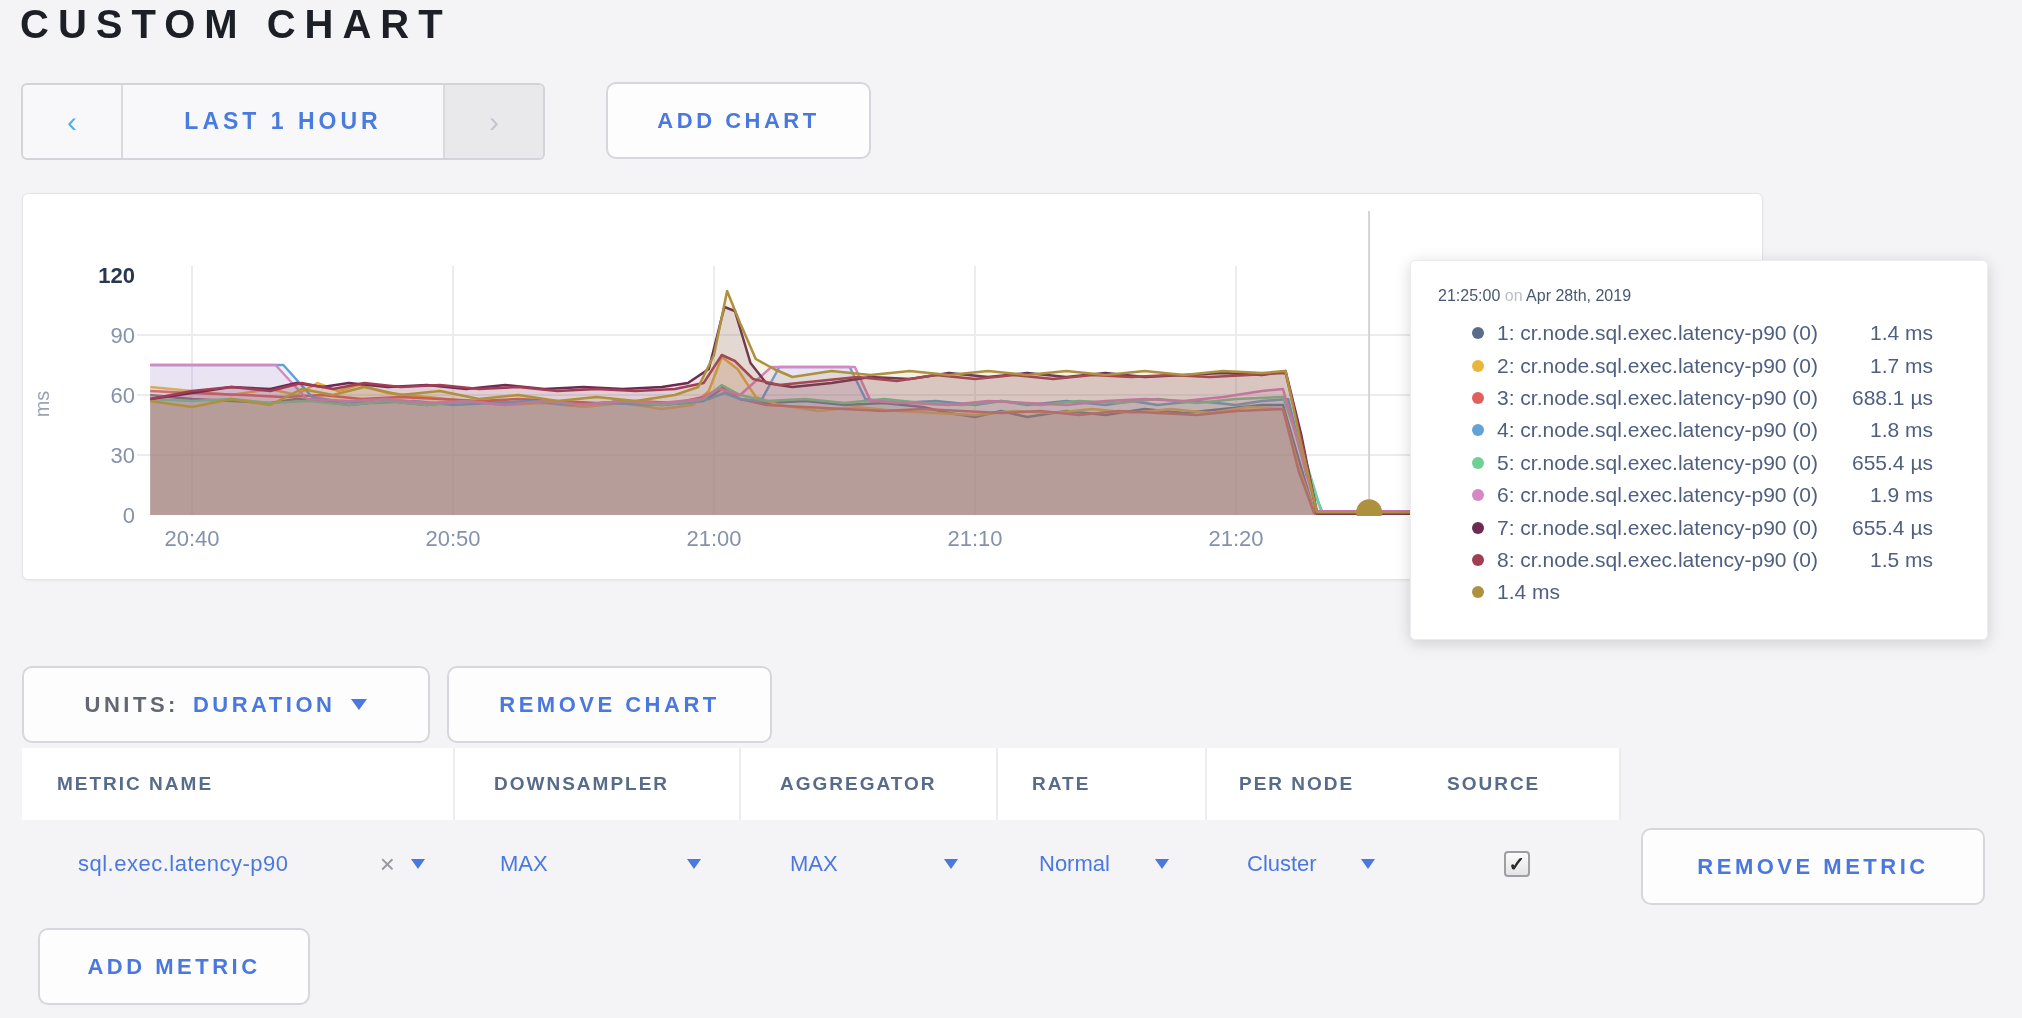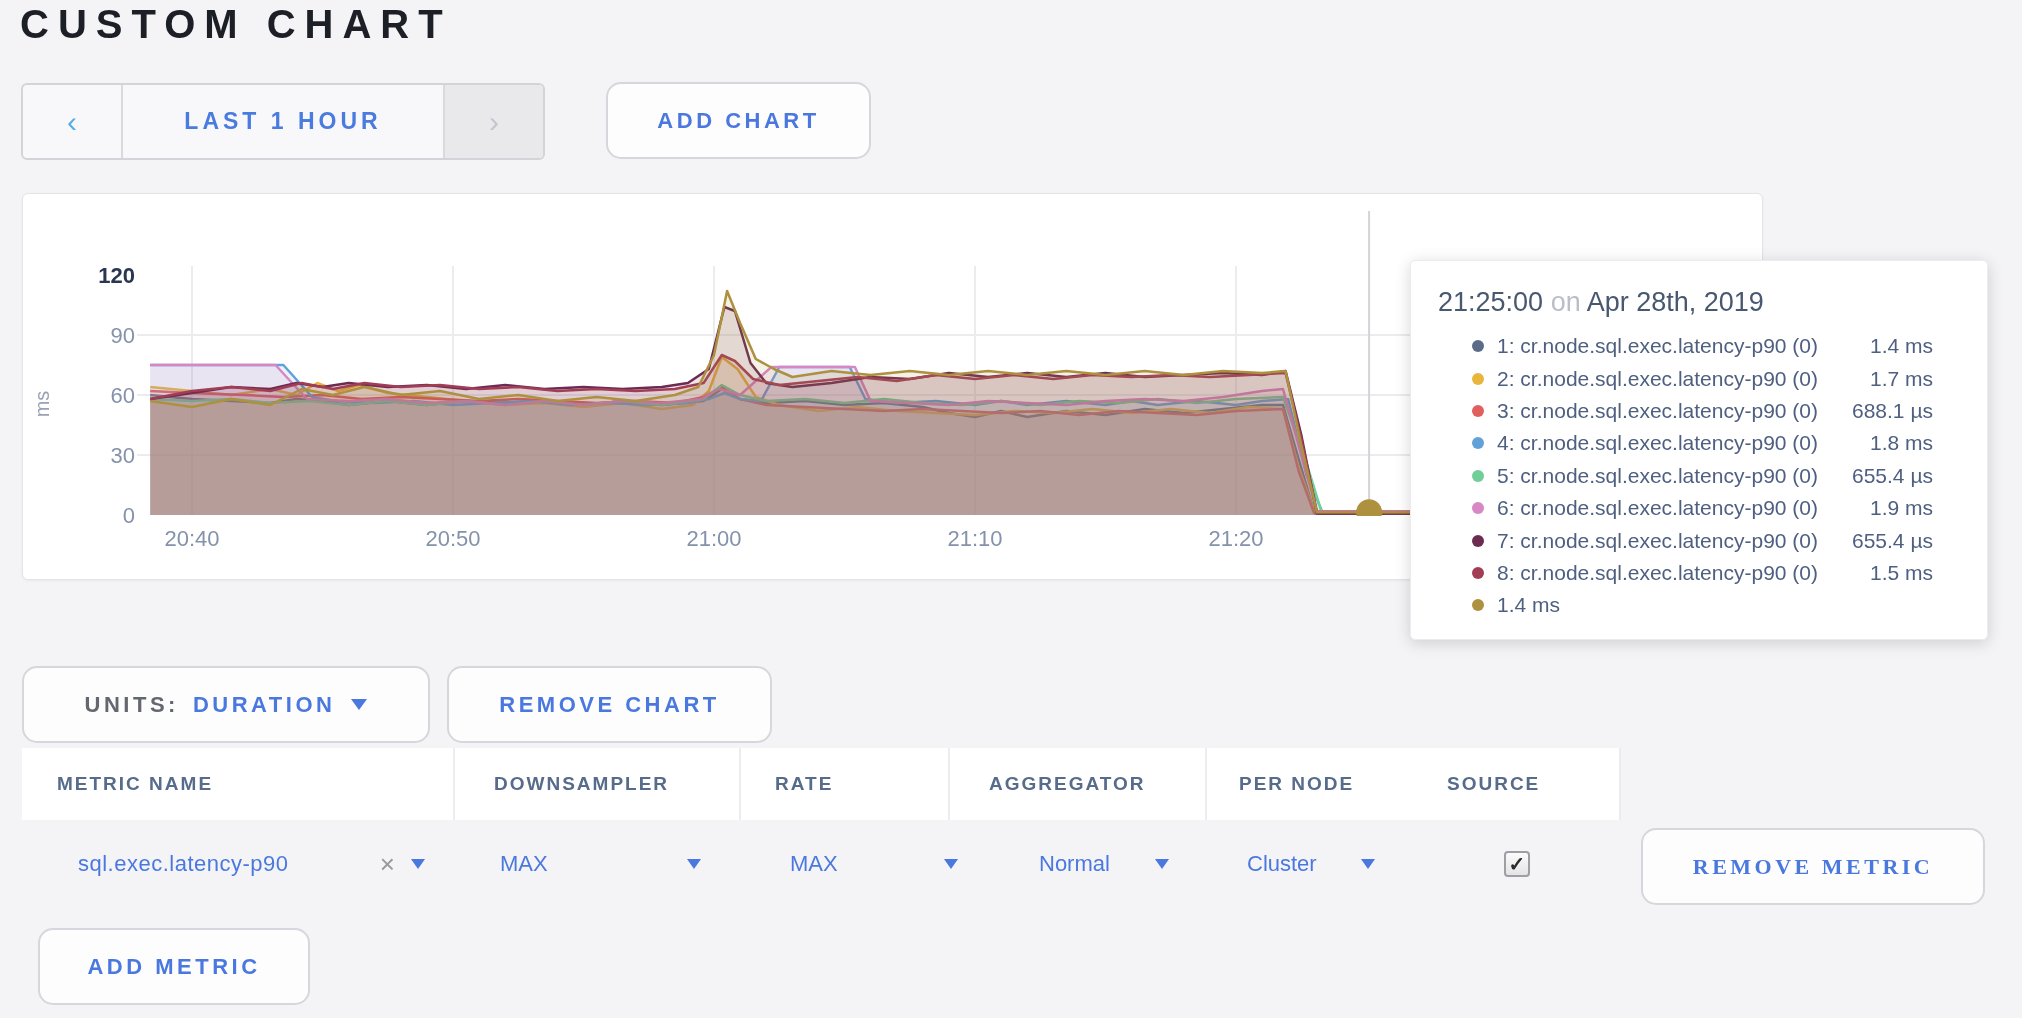--- a/index.html
+++ b/index.html
@@ -21,40 +21,40 @@
   }
   .time-seg { display:flex; align-items:center; justify-content:center; cursor:pointer; }
   .time-prev { width:100px; border-right:2px solid #d8dade; }
   .time-label { flex:1; color:#4a7ce0; font-size:23px; font-weight:600; letter-spacing:4px; }
   .time-next { width:100px; border-left:2px solid #d8dade; background:#e9e9ec; }
   .chev { font-size:30px; line-height:1; }
   .chev-left { color:#56aee8; }
   .chev-right { color:#c3c6cc; }
   .btn {
     position:absolute; height:77px; background:#fdfdfe;
-    border:2px solid #d5d7dc; border-radius:15px;
+    border:2px solid #d5d7dc; border-radius:10px;
     display:flex; align-items:center; justify-content:center;
     color:#4a78df; font-size:22px; font-weight:600; letter-spacing:3.5px;
     cursor:pointer;
   }
   .add-chart { left:606px; top:82px; width:265px; }
   
   .chart-card {
     position:absolute; left:22px; top:193px; width:1741px; height:387px;
     background:#ffffff; border:1px solid #e4e4e7; border-radius:6px;
     box-shadow:0 1px 3px rgba(0,0,0,.05);
   }
   .chart-card svg { display:block; }
   
   .tooltip {
     position:absolute; left:1410px; top:260px; width:578px; height:380px;
     background:#ffffff; border:1px solid #ececee; border-radius:5px;
     box-shadow:0 3px 16px rgba(0,0,0,.16); z-index:5;
   }
-  .tooltip-title { padding:26px 0 12px 27px; font-size:27px; color:#47586f; }
+  .tooltip-title { padding:26px 0 12px 27px; font-size:16px; color:#47586f; }
   .tooltip-title .on-word { color:#b9bec8; }
   .tooltip-rows { padding:0 54px 0 27px;margin-left:34px; }
   .tt-row { display:flex; align-items:center; height:32.4px; font-size:21px; color:#4e5f80; }
   .tt-dot { width:12px; height:12px; border-radius:50%; margin-right:13px; flex:none; }
   .tt-label { flex:1; white-space:nowrap; }
   .tt-value { white-space:nowrap; }
   
   .units-btn { left:22px; top:666px; width:408px; }
   .units-btn .units-word { color:#63676f; margin-right:14px; }
   .remove-chart { left:447px; top:666px; width:325px; }
@@ -83,21 +83,21 @@
     border-top:10px solid #4a78df; cursor:pointer;
   }
   .spacer { flex:1; }
   .checkbox {
     width:26px; height:26px; margin:0 auto;
     background:linear-gradient(#fbfbfb,#e4e4e6);
     border:2px solid #9d9fa4; border-radius:4px;
     display:flex; align-items:center; justify-content:center;
     font-size:20px; font-weight:700; color:#2b2b2b; cursor:pointer;
   }
-  .remove-metric { left:1641px; top:828px; width:344px; height:77px;font-family:Liberation Serif, serif; }
+  .remove-metric { left:1641px; top:828px; width:344px; height:77px; }
   .add-metric { left:38px; top:928px; width:272px; height:77px; }
 </style>
 </head>
 <body>
 
 <div class="page-title">CUSTOM CHART</div>
 
 <div class="time-group">
   <div class="time-seg time-prev">
     <span class="chev chev-left">‹</span>
@@ -216,22 +216,22 @@
 <div class="btn units-btn">
   <span class="units-word">UNITS:</span>
   <span>DURATION</span>
   <span class="tri"></span>
 </div>
 <div class="btn remove-chart">REMOVE CHART</div>
 
 <div class="tbl-header">
   <div class="th" style="width:433px; padding-left:35px;">METRIC NAME</div>
   <div class="th" style="width:286px; padding-left:39px;">DOWNSAMPLER</div>
+  <div class="th" style="width:257px; padding-left:39px;">AGGREGATOR</div>
   <div class="th" style="width:209px; padding-left:34px;">RATE</div>
-  <div class="th" style="width:257px; padding-left:39px;">AGGREGATOR</div>
   <div class="th" style="width:208px; padding-left:32px; border-right:none;">PER NODE</div>
   <div class="th" style="width:206px; padding-left:32px;">SOURCE</div>
 </div>
 
 <div class="tbl-row">
   <div class="td" style="width:433px; padding-left:56px; padding-right:30px;">
     <span class="metric-name">sql.exec.latency-p90</span>
     <span class="clear-x">×</span>
     <span class="row-tri" style="margin-left:16px;"></span>
   </div>

